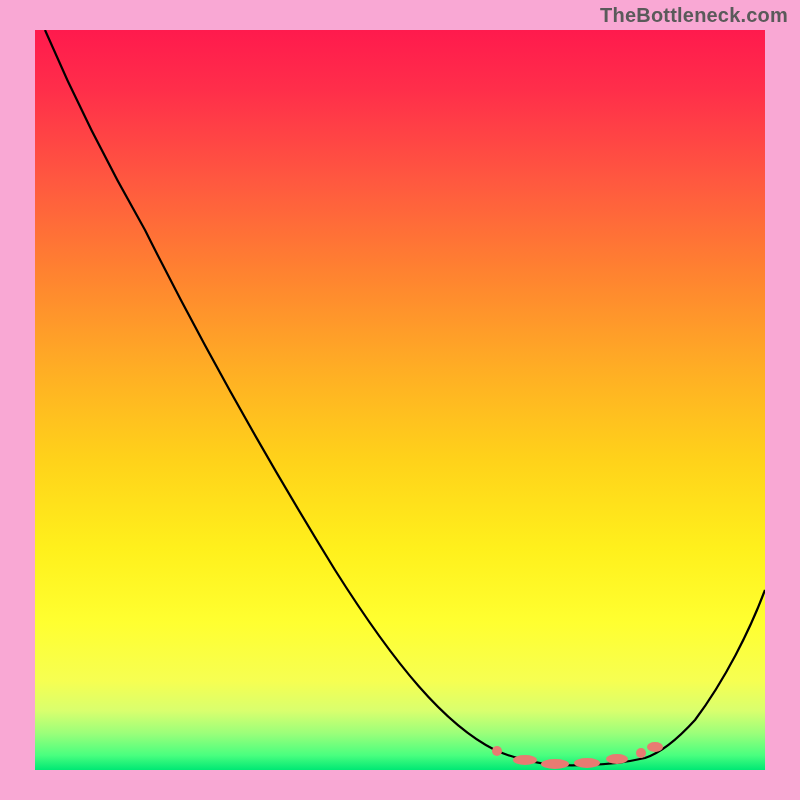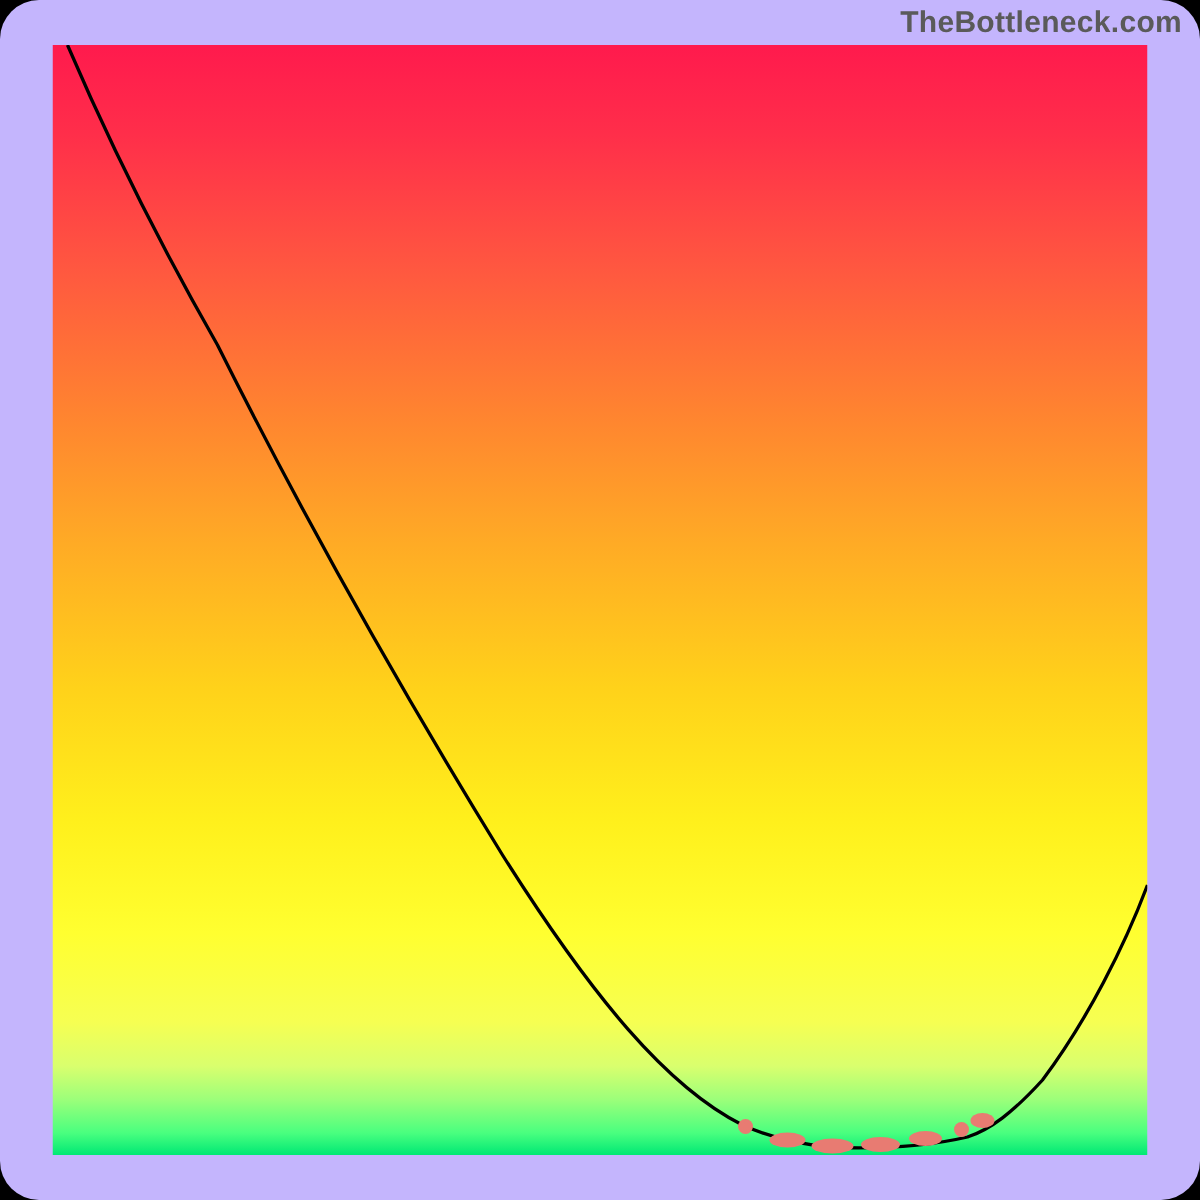--- a/index.html
+++ b/index.html
@@ -8,22 +8,21 @@
     width: 800px;
     height: 800px;
     background: #000;
     font-family: Arial, Helvetica, sans-serif;
     overflow: hidden;
   }
   .frame {
     position: relative;
     width: 800px;
     height: 800px;
-    background: #c4b5fd;
-    border-radius: 26px;
+    background: #f9a8d4;
   }
   .watermark {
     position: absolute;
     top: 4px;
     right: 12px;
     color: #5a5a5a;
     font-size: 20px;
     font-weight: 600;
     letter-spacing: 0.2px;
     z-index: 10;

